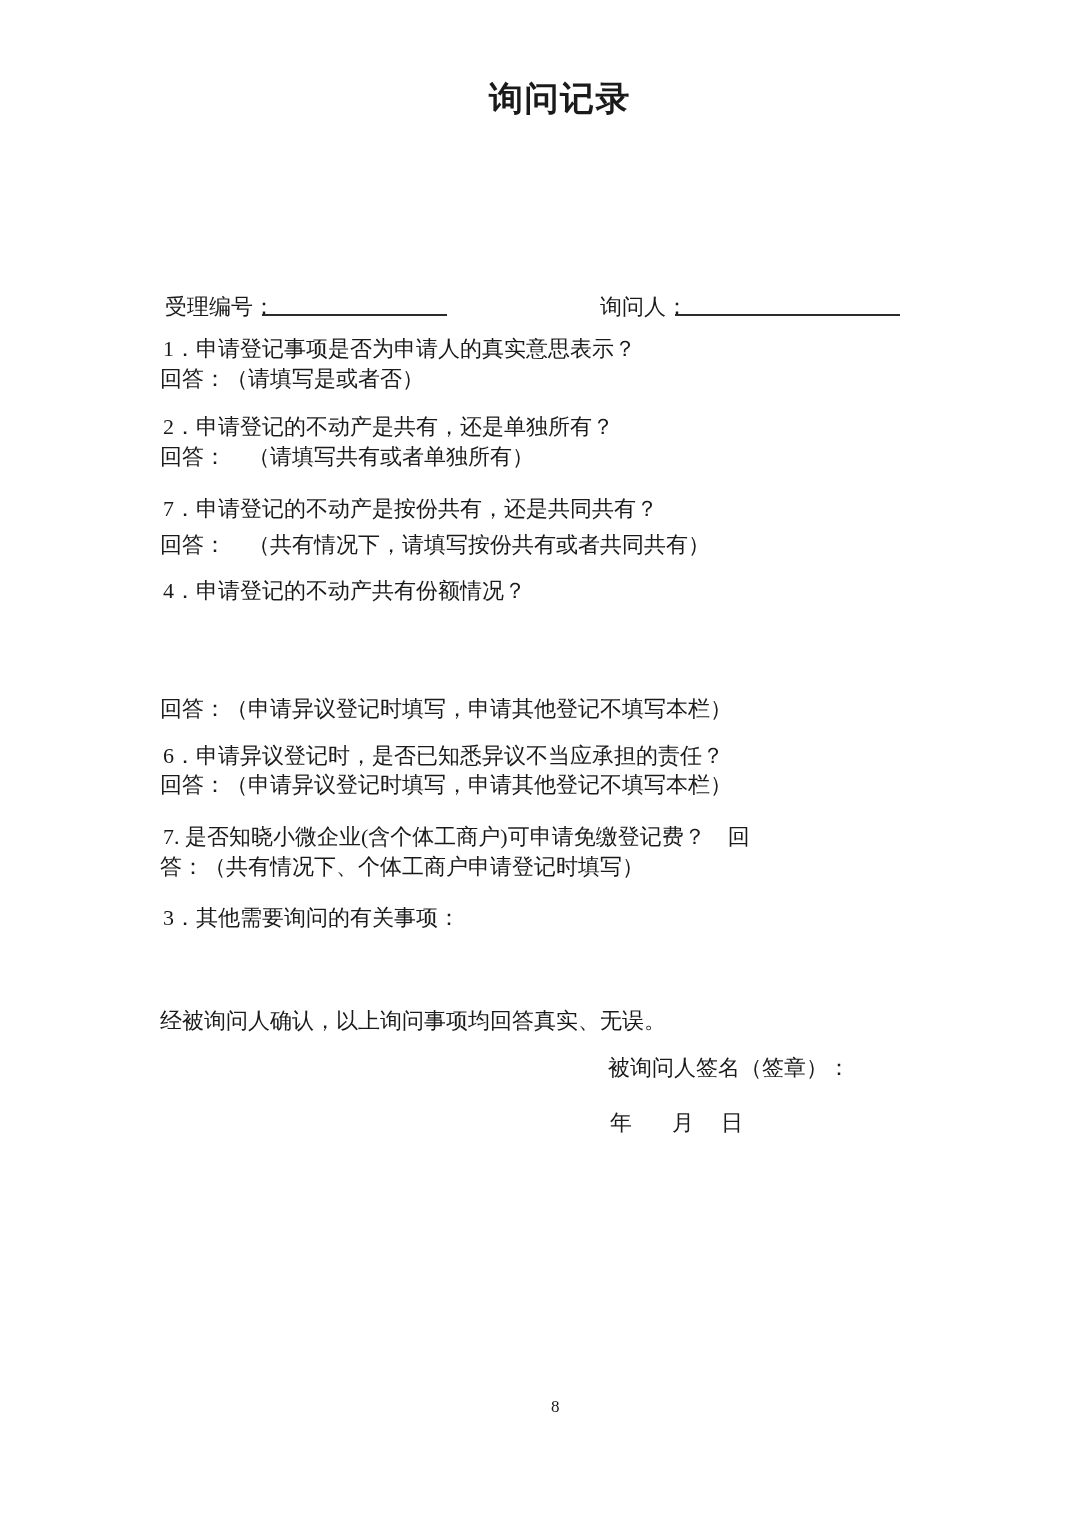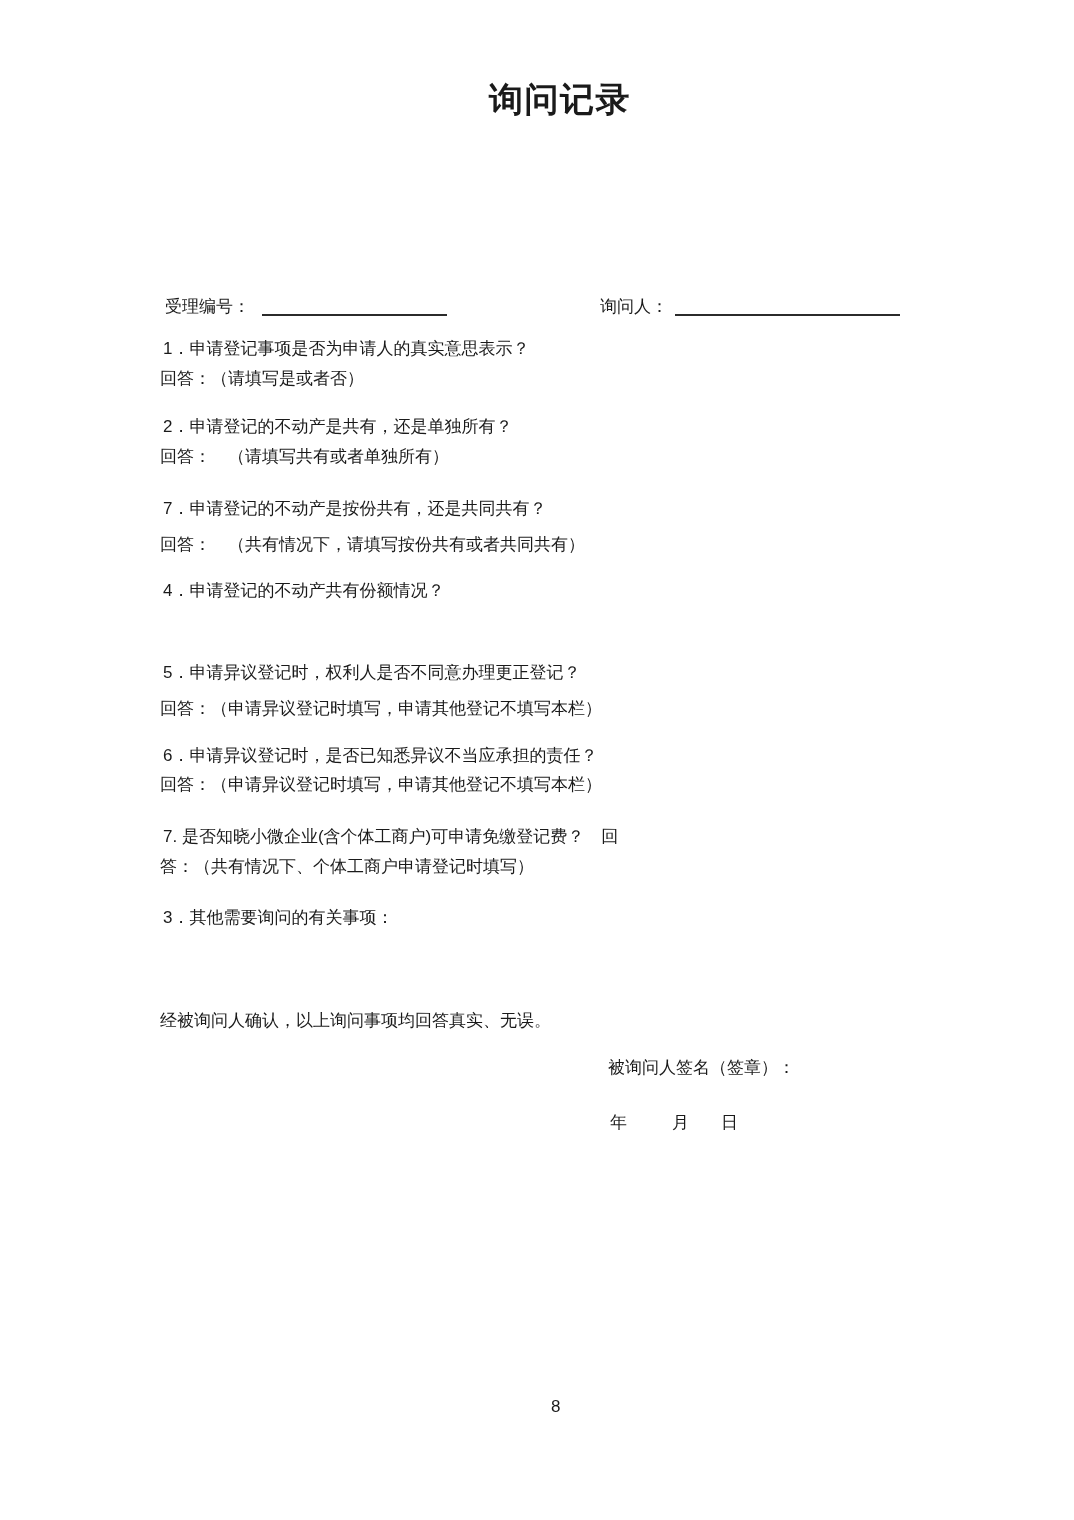--- a/index.html
+++ b/index.html
@@ -5,37 +5,37 @@
   html, body {
     margin: 0;
     padding: 0;
     background: #ffffff;
   }
   .page {
     position: relative;
     width: 1074px;
     height: 1520px;
     background: #ffffff;
-    font-family: Liberation Sans, sans-serif;
+    font-family: Liberation Serif, serif;
     color: #1a1a1a;
     overflow: hidden;
   }
   .doc-title {
     position: absolute;
     top: 79px;
     left: 489px;
     font-size: 34px;
     line-height: 40px;
     font-weight: 700;
     letter-spacing: 1.5px;
     white-space: pre;
   }
   .line {
     position: absolute;
-    font-size: 17px;
+    font-size: 22px;
     line-height: 25px;
     white-space: pre;
   }
   .blank {
     position: absolute;
     height: 2px;
     background: #2b2b2b;
   }
   .page-num {
     position: absolute;
@@ -59,21 +59,20 @@
   <div class="line" style="top:366px;left:160px">回答：（请填写是或者否）</div>
 
   <div class="line" style="top:414px;left:163px">2．申请登记的不动产是共有，还是单独所有？</div>
   <div class="line" style="top:444px;left:160px">回答：　（请填写共有或者单独所有）</div>
 
   <div class="line" style="top:496px;left:163px">7．申请登记的不动产是按份共有，还是共同共有？</div>
   <div class="line" style="top:532px;left:160px">回答：　（共有情况下，请填写按份共有或者共同共有）</div>
 
   <div class="line" style="top:578px;left:163px">4．申请登记的不动产共有份额情况？</div>
 
-  <div class="line" style="top:660px;left:163px">5．申请异议登记时，权利人是否不同意办理更正登记？</div>
   <div class="line" style="top:696px;left:160px">回答：（申请异议登记时填写，申请其他登记不填写本栏）</div>
 
   <div class="line" style="top:743px;left:163px">6．申请异议登记时，是否已知悉异议不当应承担的责任？</div>
   <div class="line" style="top:772px;left:160px">回答：（申请异议登记时填写，申请其他登记不填写本栏）</div>
 
   <div class="line" style="top:824px;left:163px">7. 是否知晓小微企业(含个体工商户)可申请免缴登记费？　回</div>
   <div class="line" style="top:854px;left:160px">答：（共有情况下、个体工商户申请登记时填写）</div>
 
   <div class="line" style="top:905px;left:163px">3．其他需要询问的有关事项：</div>
 

